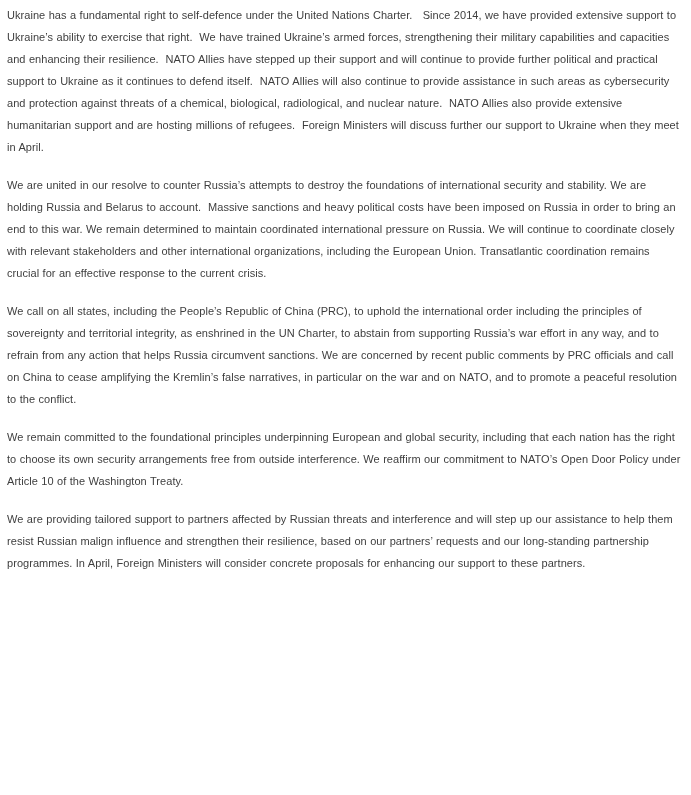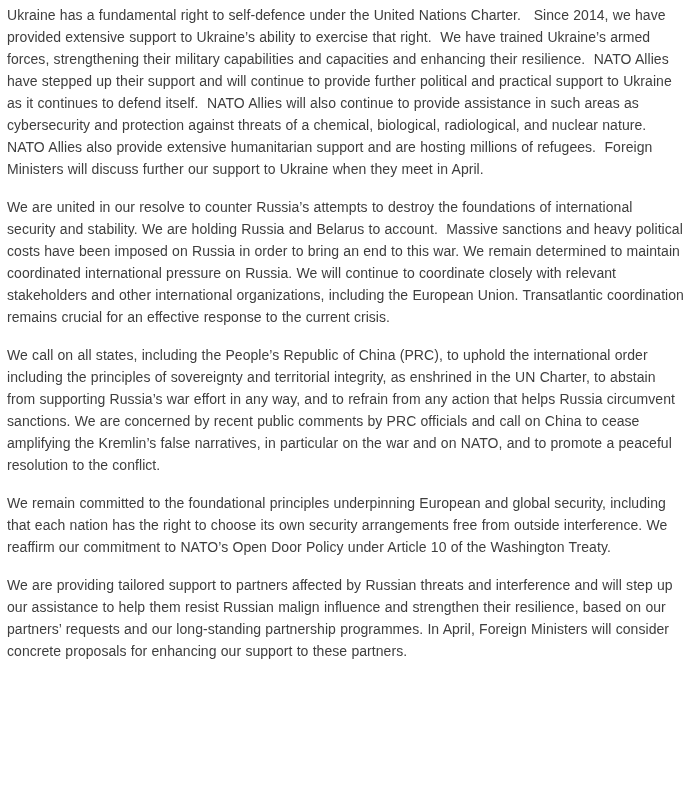--- a/index.html
+++ b/index.html
@@ -8,21 +8,21 @@
     background: #ffffff;
   }
   .page {
     width: 691px;
     height: 795px;
     box-sizing: border-box;
     padding: 4px 6px 0 7px;
     background: #ffffff;
     overflow: hidden;
     font-family: "Liberation Sans", "DejaVu Sans", sans-serif;
-    font-size: 14px;
+    font-size: 11px;
     line-height: 22px;
     color: #3e3e3e;
   }
   .page p {
     margin: 0 0 16px 0;
     white-space: pre-wrap;       
     word-spacing: 0.3px;
     letter-spacing: 0.05px;
     text-align: left;
   }

